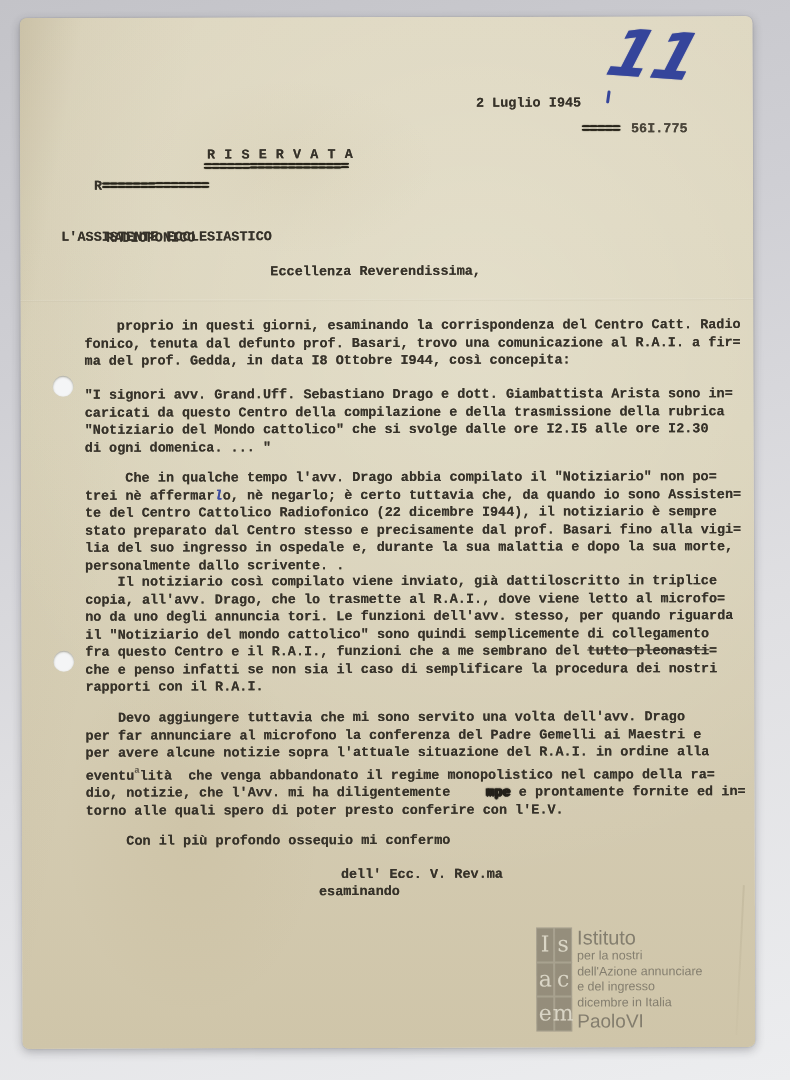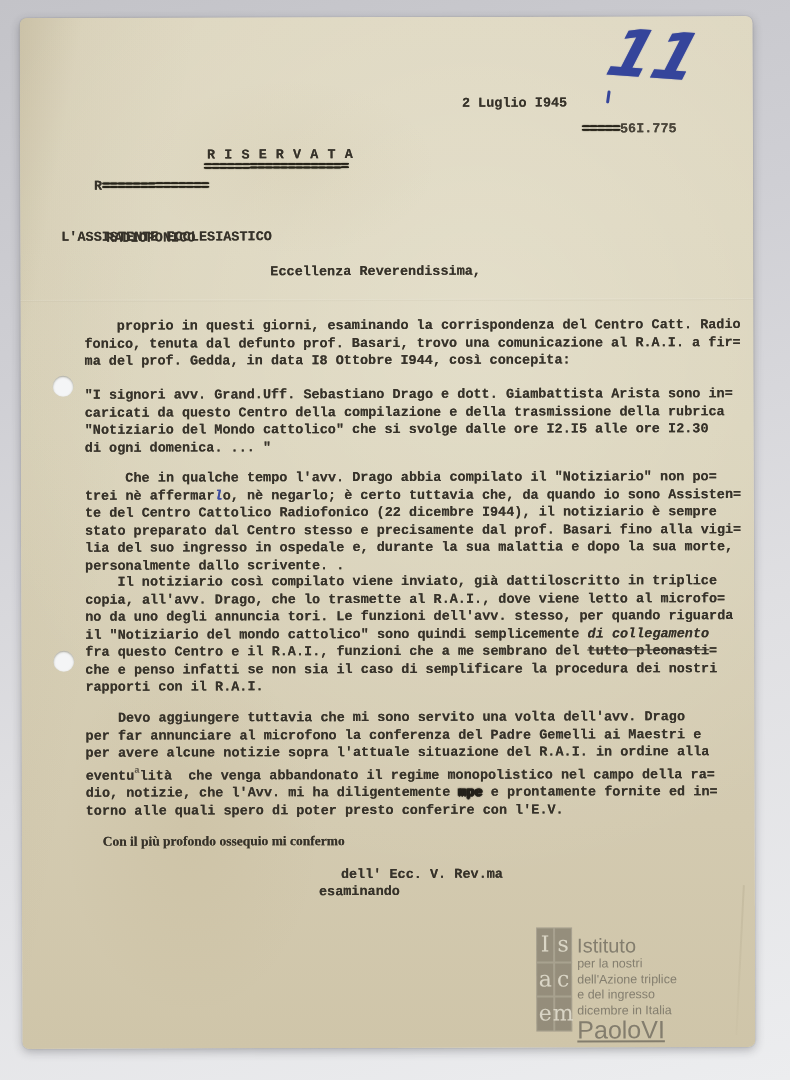--- a/index.html
+++ b/index.html
@@ -27,65 +27,65 @@
     background:radial-gradient(ellipse at center,rgba(150,125,70,0.07),rgba(0,0,0,0) 70%);}
   .stain2{position:absolute;left:120px;top:60px;width:300px;height:180px;border-radius:50%;
     background:radial-gradient(ellipse at center,rgba(150,125,70,0.05),rgba(0,0,0,0) 70%);}
   .hole{position:absolute;left:32px;width:21px;height:21px;border-radius:50%;
     background:#f4f5f6;box-shadow:inset 0 1px 2px rgba(90,85,60,0.5);}
   .hole-1{top:358px;} .hole-2{top:633px;}
 
   
   .tw{position:absolute;font-weight:700;font-size:13.5px;line-height:17.5px;
     white-space:pre;letter-spacing:0;color:#36322a;text-shadow:0 0 0.6px rgba(45,40,30,0.75);}
-  .date-line{left:442px;top:78px;}
+  .date-line{left:456px;top:78px;}
   .ref-line{left:562px;top:104px;}
   .smudge{color:#262319;letter-spacing:-0.5px;
     text-shadow:0 0 1.4px #262319,0.7px 0 #262319,-0.7px 0 #262319;}
-  .ref-num{color:#4a453a;}
+  .ref-num{margin-left:11px;color:#4a453a;}
   .riservata{left:187px;top:129px;letter-spacing:0.5px;}
   .riservata-underline{left:184px;top:141px;}
   .struck-line{left:74px;top:160px;}
   .org{left:86px;top:176px;margin-top:36px;}
   .role{left:41px;top:211px;}
   .salutation{left:250px;top:246px;}
 
   .para-0{left:64px;top:300px;}
   .para-1{left:64px;top:369px;}
   .para-2{left:64px;top:452px;}
   .para-3{left:64px;top:556px;}
   .para-4{left:64px;top:692px;}
-  .para-5{left:64px;top:815px;font-family:Liberation Serif, serif;}
+  .para-5{left:64px;top:815px;}
   .sig-1{left:279px;top:849px;margin-left:40px;}
   .sig-2{left:297px;top:866px;}
 
-  .seg-u{border-bottom:1.6px solid #36322a;padding-bottom:8px;font-style:italic;}
-  .seg-x{color:#24211a;text-shadow:0 0 2px #24211a,1px 0 #24211a,-1px 0 #24211a,0 1px #24211a;}
+  .seg-u{border-bottom:1.6px solid #36322a;padding-bottom:8px;}
+  .seg-x{color:#24211a;text-shadow:0 0 2px #24211a,1px 0 #24211a,-1px 0 #24211a,0 1px #24211a;margin-left:28px;}
   .seg-ink{color:#3f4da0;text-shadow:0 0 0.5px #3f4da0;font-style:italic;}
   .seg-sup{font-size:9px;vertical-align:7px;color:#5c564a;text-shadow:none;}
 
   
   .handwritten-num{position:absolute;left:590px;top:2px;
     font-family:"DejaVu Sans",sans-serif;font-style:italic;font-weight:700;
     font-size:64px;color:#35459b;transform:skewX(-14deg) rotate(4deg);
     text-shadow:0 0 1px rgba(53,69,155,0.6);}
   .ink-tick{position:absolute;left:587px;top:74px;width:3px;height:13px;
     background:#35459b;transform:rotate(8deg);border-radius:2px;}
 
   
   .watermark{position:absolute;left:514px;top:911px;display:flex;opacity:0.88;}
   .wm-tiles{display:grid;grid-template-columns:18px 18px;grid-auto-rows:34.5px;
     font-family:"DejaVu Serif",serif;}
   .wm-tile{background:rgba(96,92,82,0.60);color:rgba(226,222,208,0.92);
     display:flex;align-items:center;justify-content:center;
     font-size:22px;line-height:1;border:0.5px solid rgba(226,222,208,0.25);}
   .wm-text{margin-left:5px;font-family:"Liberation Sans",sans-serif;
-    color:rgba(96,92,82,0.78);line-height:15.5px;font-size:12.5px;white-space:nowrap;margin-top:8px;}
+    color:rgba(96,92,82,0.78);line-height:15.5px;font-size:12.5px;white-space:nowrap;}
   .wm-big{font-size:20px;line-height:21px;}
-  .wm-last{font-size:25px;line-height:22px;text-decoration:underline;}
+  .wm-last{font-size:19px;line-height:22px;}
 </style>
 </head>
 <body>
 
 <div class="scene">
   <div class="paper">
     <div class="crease-h"></div>
     <div class="crease-d"></div>
     <div class="stain1"></div>
     <div class="stain2"></div>
@@ -125,20 +125,20 @@
           <div class="wm-tile">I</div>
           <div class="wm-tile">s</div>
           <div class="wm-tile">a</div>
           <div class="wm-tile">c</div>
           <div class="wm-tile">e</div>
           <div class="wm-tile">m</div>
         </div>
       <div class="wm-text" id="wm-text">
           <div class="wm-big">Istituto</div>
           <div>per la nostri</div>
-          <div>dell'Azione triplice</div>
+          <div>dell'Azione annunciare</div>
           <div>e del ingresso</div>
           <div>dicembre in Italia</div>
           <div class="wm-last">PaoloVI</div>
         </div>
     </div>
   </div>
 </div>
 
 </body></html>

